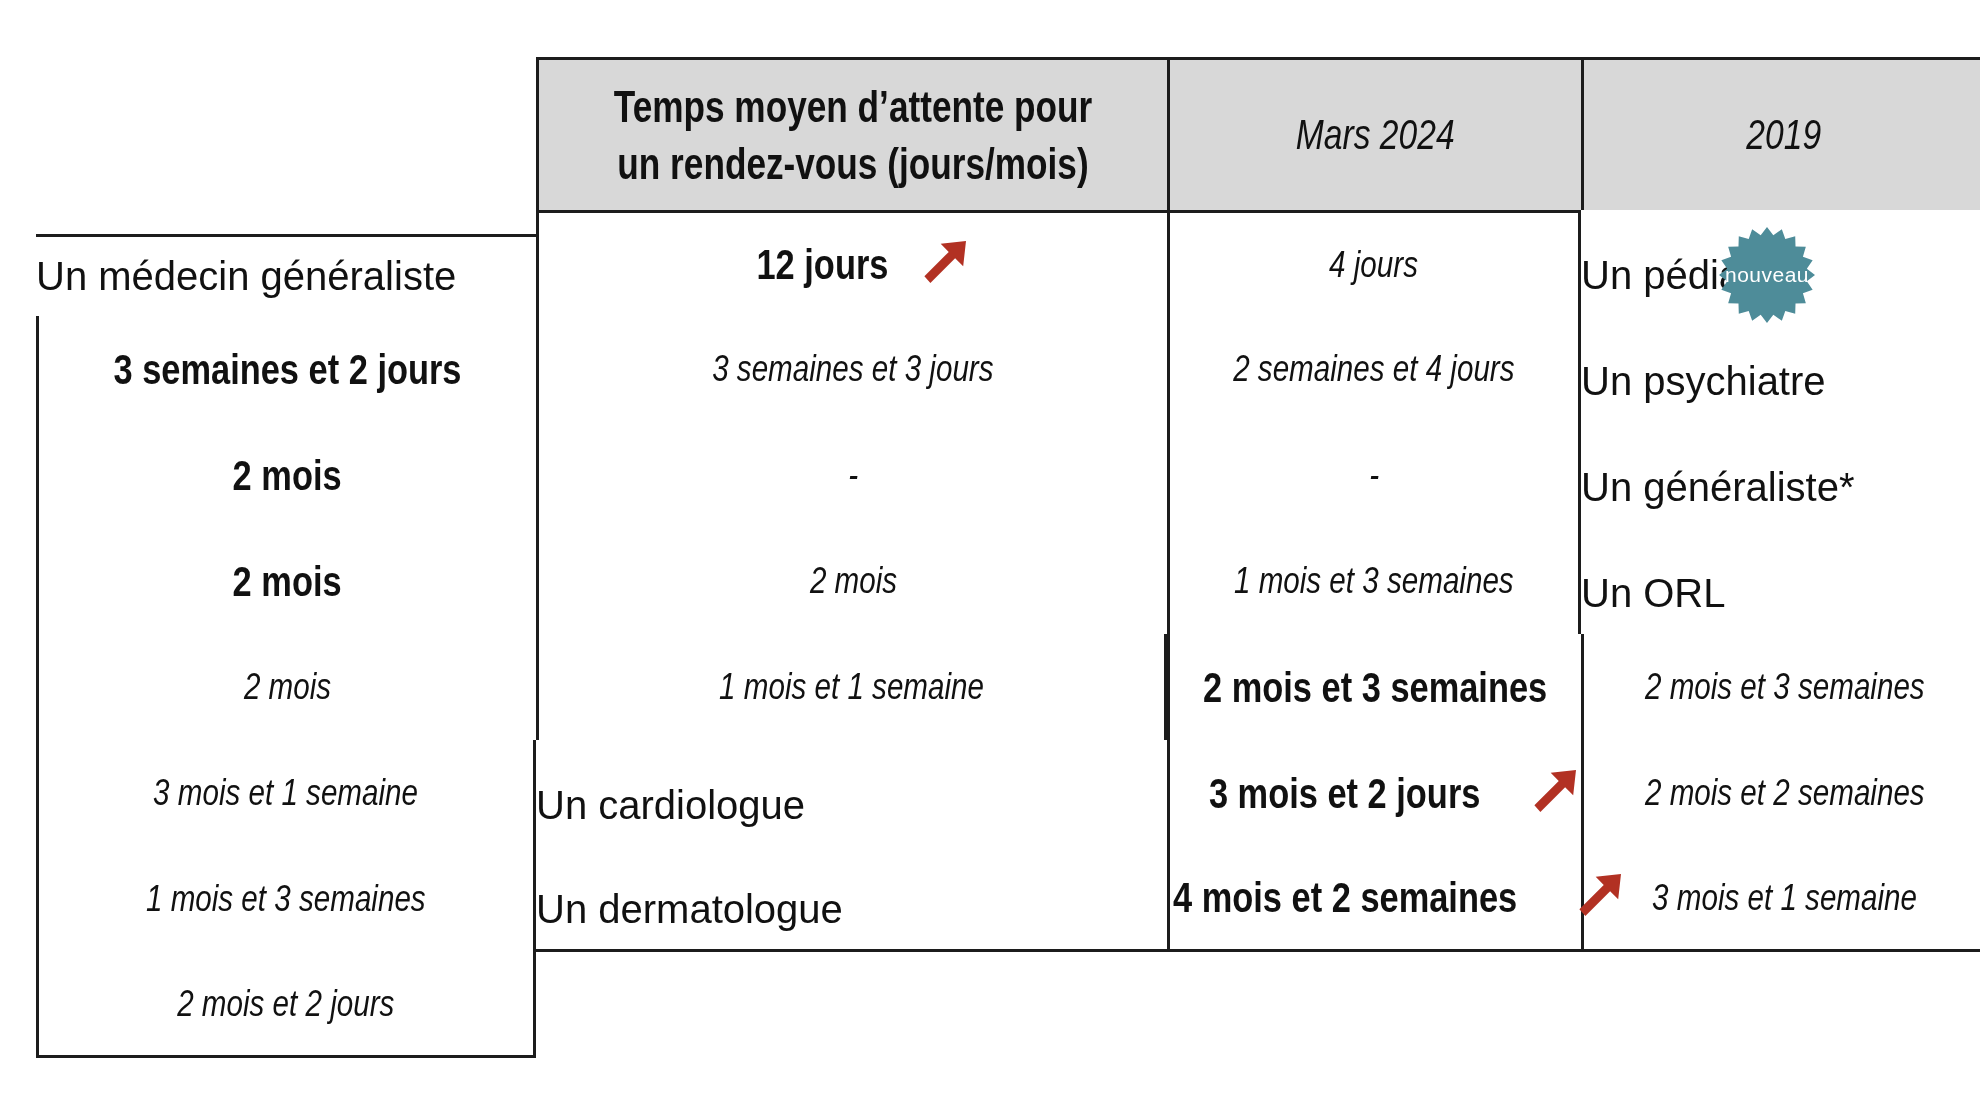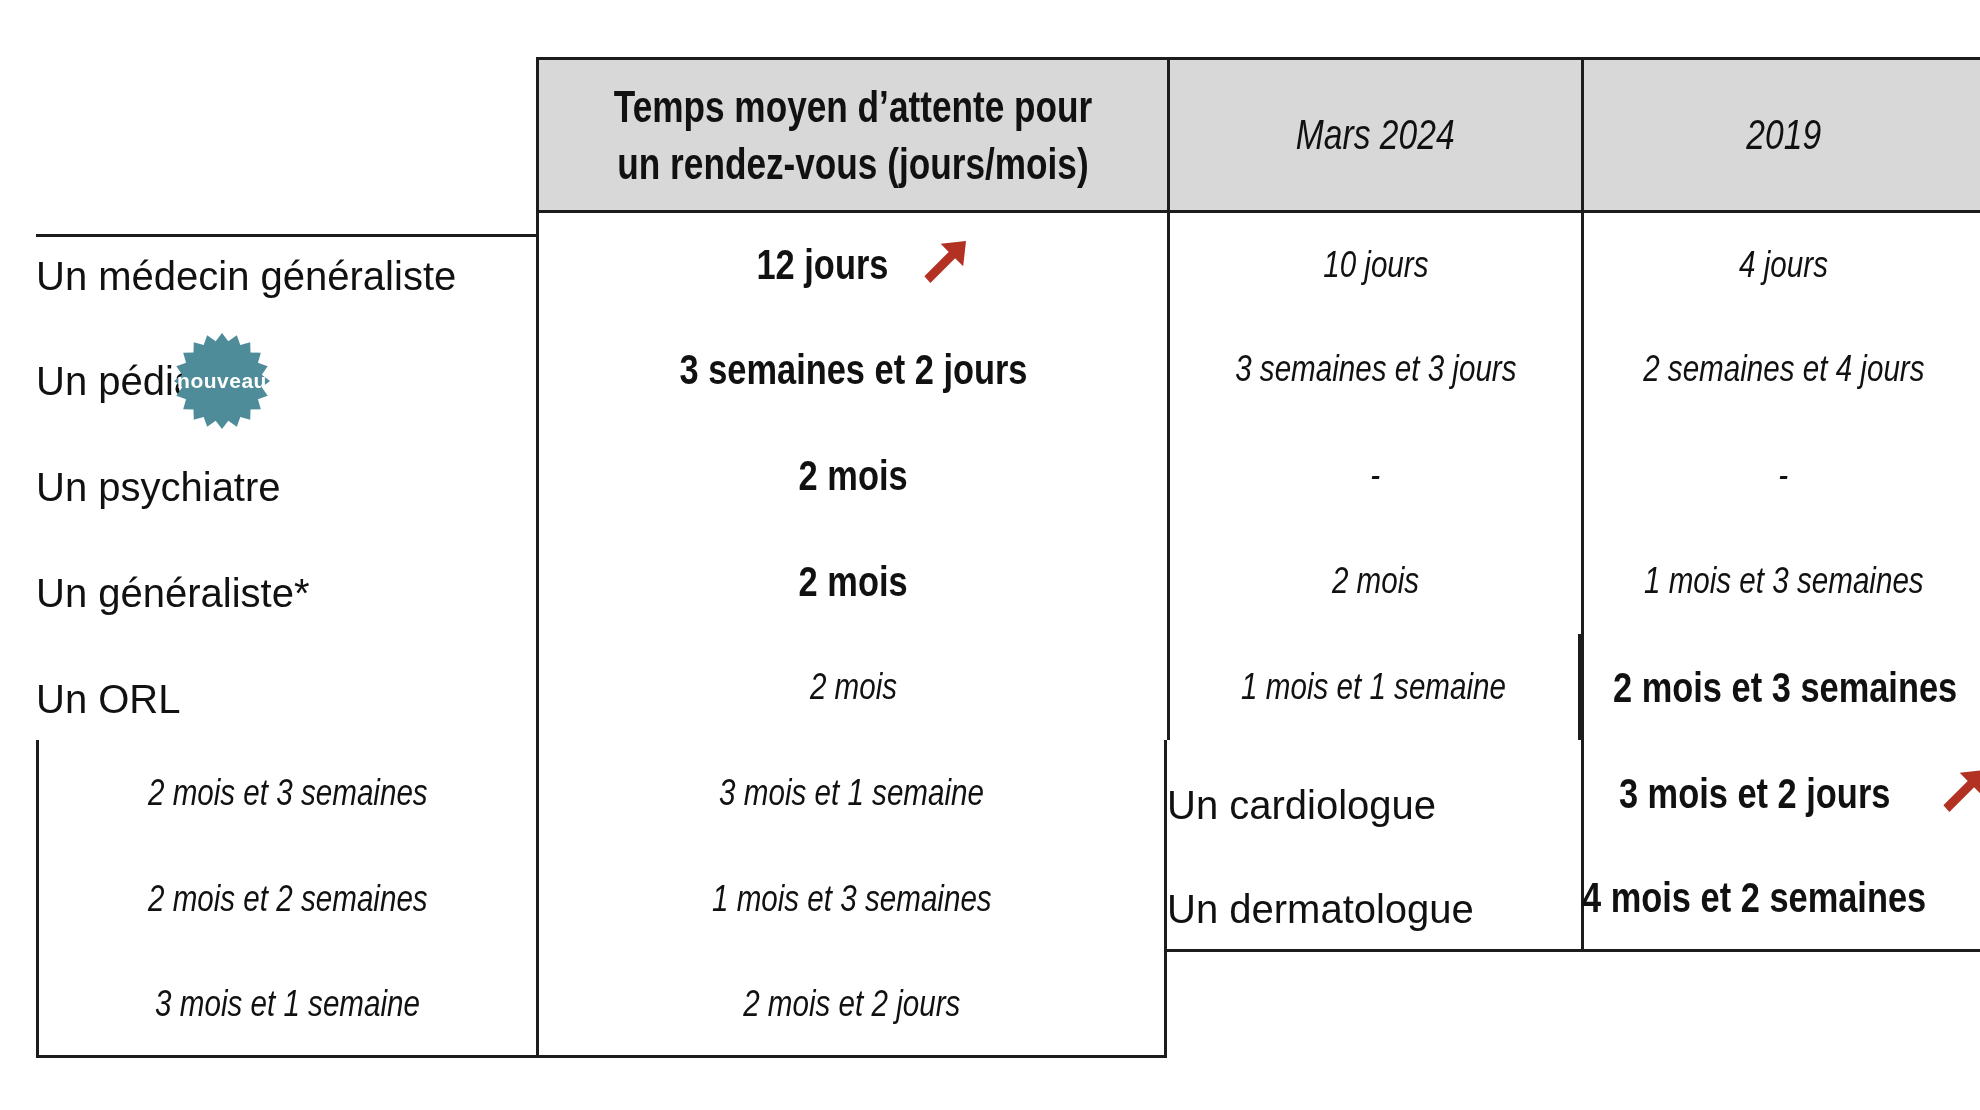--- a/index.html
+++ b/index.html
@@ -36,21 +36,21 @@
   
   .val-group{display:inline-flex;align-items:center;gap:16px;}
   .tx-bold{display:inline-block;font-weight:800;font-size:43px;transform:scaleX(0.8);white-space:nowrap;}
   
   .tx-it{display:inline-block;font-style:italic;font-size:37px;transform:scaleX(0.8);white-space:nowrap;}
   .h-metric-tx{width:700px;text-align:center;font-weight:800;font-size:44px;line-height:1.3;transform:scaleX(0.8);}
   .h-it-tx{display:inline-block;font-style:italic;font-size:42px;transform:scaleX(0.8);white-space:nowrap;}
   
   .arrow{width:45px;height:45px;color:var(--c-arrow);flex:0 0 auto;transform:translateY(-1px);}
   
-  .badge{position:absolute;left:138px;top:50%;transform:translateY(-50%);width:96px;height:96px;font-weight:bold;}
+  .badge{position:absolute;left:138px;top:50%;transform:translateY(-50%);width:96px;height:96px;}
   .badge svg{position:absolute;inset:0;width:100%;height:100%;}
   .badge-label{
     position:absolute;inset:0;display:flex;align-items:center;justify-content:center;
     color:#ffffff;font-size:21px;letter-spacing:0.5px;
   }
 </style>
 </head>
 <body>
 
 <div class="tbl">
@@ -69,23 +69,20 @@
   <div class="cell c-label bt">
     <span class="label-tx">Un médecin généraliste</span>
   </div>
   <div class="cell bl bt">
     <span class="val-group">
       <span class="tx-bold">12 jours</span>
       <svg class="arrow" viewBox="0 0 24 24">
           <path fill="currentColor" d="M24 0 L10.5 1.5 L14.8 5.8 L1.8 18.8 L5 22.4 L18.2 9.2 L22.5 13.5 Z"></path>
         </svg>
     </span>
-  </div>
-  <div class="cell bl bt">
-    <span class="tx-it">10 jours</span>
   </div>
   <div class="cell bl br bt">
     <span class="tx-it">4 jours</span>
   </div>
 
   <div class="cell c-label">
     <span class="badge">
       <svg viewBox="0 0 100 100">
           <polygon id="badge-star" fill="var(--c-badge)" points="50.00,0.00 56.57,8.52 65.45,2.45 69.07,12.58 79.39,9.55 79.70,20.30 90.45,20.61 87.42,30.93 97.55,34.55 91.48,43.43 100.00,50.00 91.48,56.57 97.55,65.45 87.42,69.07 90.45,79.39 79.70,79.70 79.39,90.45 69.07,87.42 65.45,97.55 56.57,91.48 50.00,100.00 43.43,91.48 34.55,97.55 30.93,87.42 20.61,90.45 20.30,79.70 9.55,79.39 12.58,69.07 2.45,65.45 8.52,56.57 0.00,50.00 8.52,43.43 2.45,34.55 12.58,30.93 9.55,20.61 20.30,20.30 20.61,9.55 30.93,12.58 34.55,2.45 43.43,8.52"></polygon>
         </svg>

